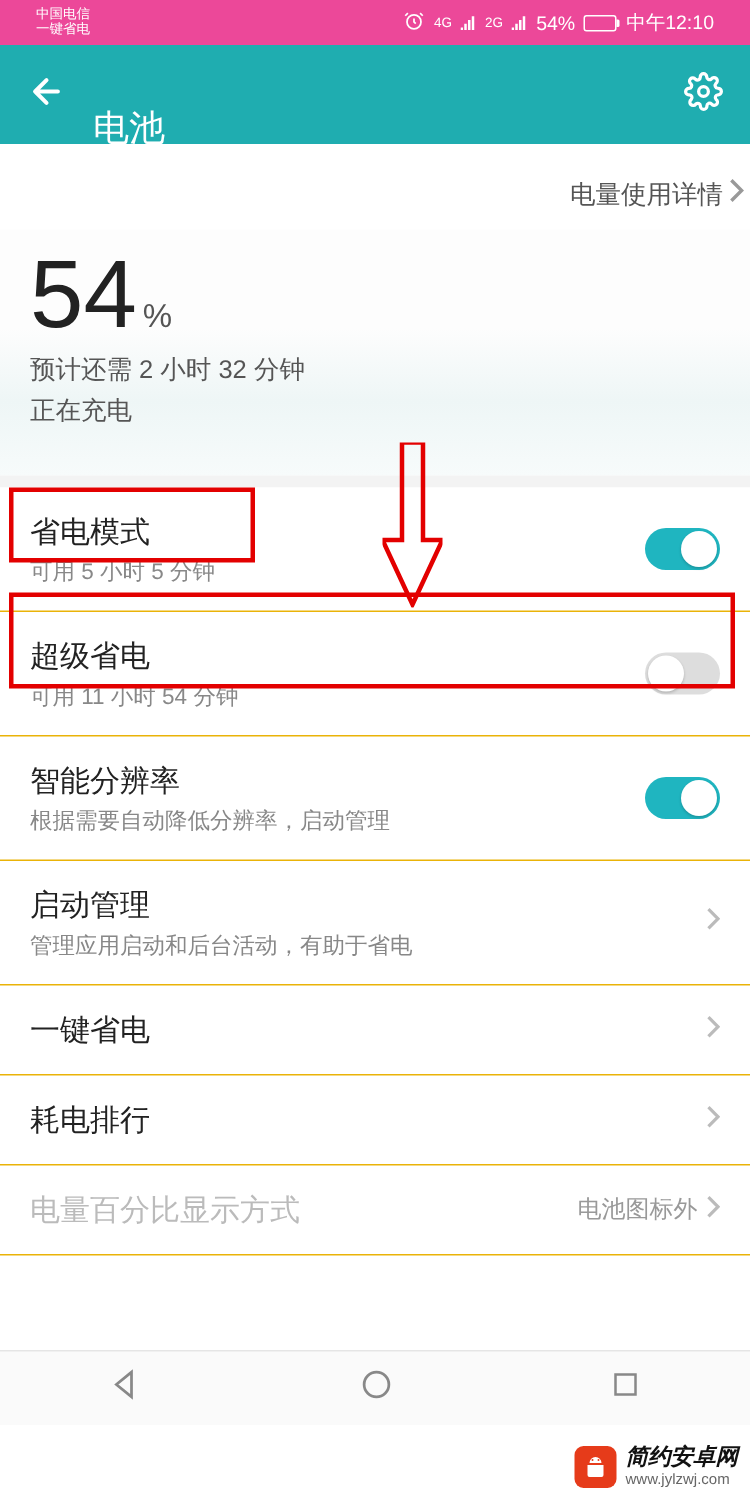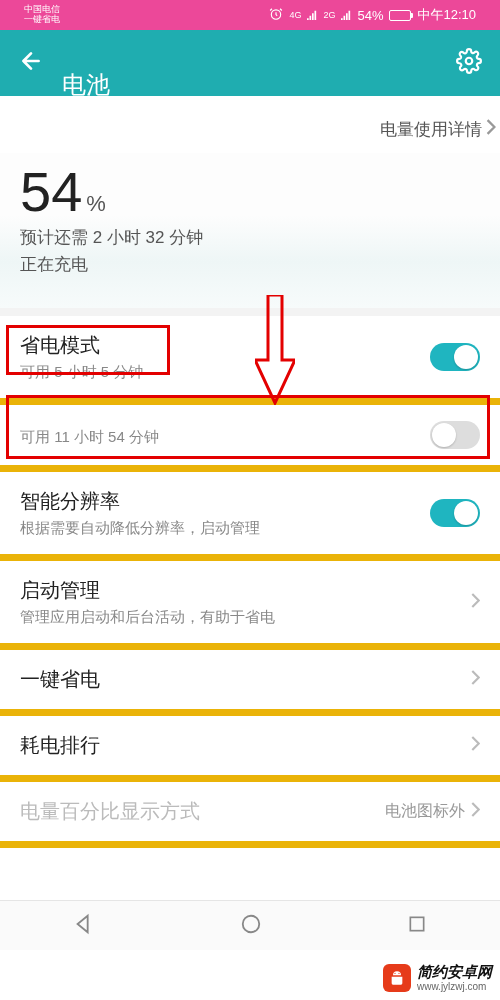--- a/index.html
+++ b/index.html
@@ -12,27 +12,27 @@
     .battery-box::after { content: ''; position: absolute; right: -3px; top: 2px; width: 2px; height: 5px; background: #fff; border-radius: 0 1px 1px 0; }
     .battery-fill-sb { height: 100%; width: 54%; background: #fff; }
     
     .top-bar { height: 66px; background: #1fadb0; display: flex; align-items: center; padding: 0 18px; color: #fff; gap: 18px; }
     .top-title { font-size: 24px; font-weight: 400; flex: 1; margin-top: 44px; }
     
     .usage-link { display: flex; justify-content: flex-end; align-items: center; padding: 22px 4px 12px; color: #555; font-size: 17px; gap: 4px; }
     
     .battery-section { padding: 6px 20px 32px; background: linear-gradient(180deg, #fdfdfd 40%, #eef6f6 70%, #f7fbfb 100%); }
     .battery-percent { display: flex; align-items: baseline; gap: 4px; }
-    .battery-num { font-size: 56px; font-weight: 400; color: #222; text-align: center; }
+    .battery-num { font-size: 64px; font-weight: 400; color: #222; text-align: center; }
     .battery-pct { font-size: 22px; color: #555; }
     .battery-est { font-size: 17px; color: #555; margin-top: 2px; }
     .battery-charging { font-size: 17px; color: #555; margin-top: 4px; }
     
     .list { background: #fff; }
-    .list-item { padding: 16px 20px; border-bottom: 7px solid #eab308; display: flex; align-items: center; }
+    .list-item { padding: 16px 20px; border-bottom: 1px solid #eab308; display: flex; align-items: center; }
     .list-item.dim .item-title { color: #bbb; }
     .item-body { flex: 1; }
     .item-title { font-size: 20px; color: #222; }
     .item-sub { font-size: 15px; color: #888; margin-top: 4px; }
     .item-right { display: flex; align-items: center; gap: 6px; color: #999; font-size: 16px; }
     
     .toggle { width: 50px; height: 28px; border-radius: 14px; position: relative; transition: .2s; }
     .toggle.on { background: #1fb5c0; }
     .toggle.off { background: #ddd; }
     .toggle::after { content: ''; position: absolute; width: 24px; height: 24px; background: #fff; border-radius: 50%; top: 2px; box-shadow: 0 1px 2px rgba(0,0,0,.2); }
@@ -126,20 +126,21 @@
 <div class="list">
   <div class="list-item">
     <div class="item-body">
       <div class="item-title">省电模式</div>
       <div class="item-sub">可用 5 小时 5 分钟</div>
     </div>
     <div class="toggle on"></div>
   </div>
   <div class="list-item">
     <div class="item-body">
+      <div class="item-title">超级省电</div>
       <div class="item-sub">可用 11 小时 54 分钟</div>
     </div>
     <div class="toggle off"></div>
   </div>
   <div class="list-item">
     <div class="item-body">
       <div class="item-title">智能分辨率</div>
       <div class="item-sub">根据需要自动降低分辨率，启动管理</div>
     </div>
     <div class="toggle on"></div>

